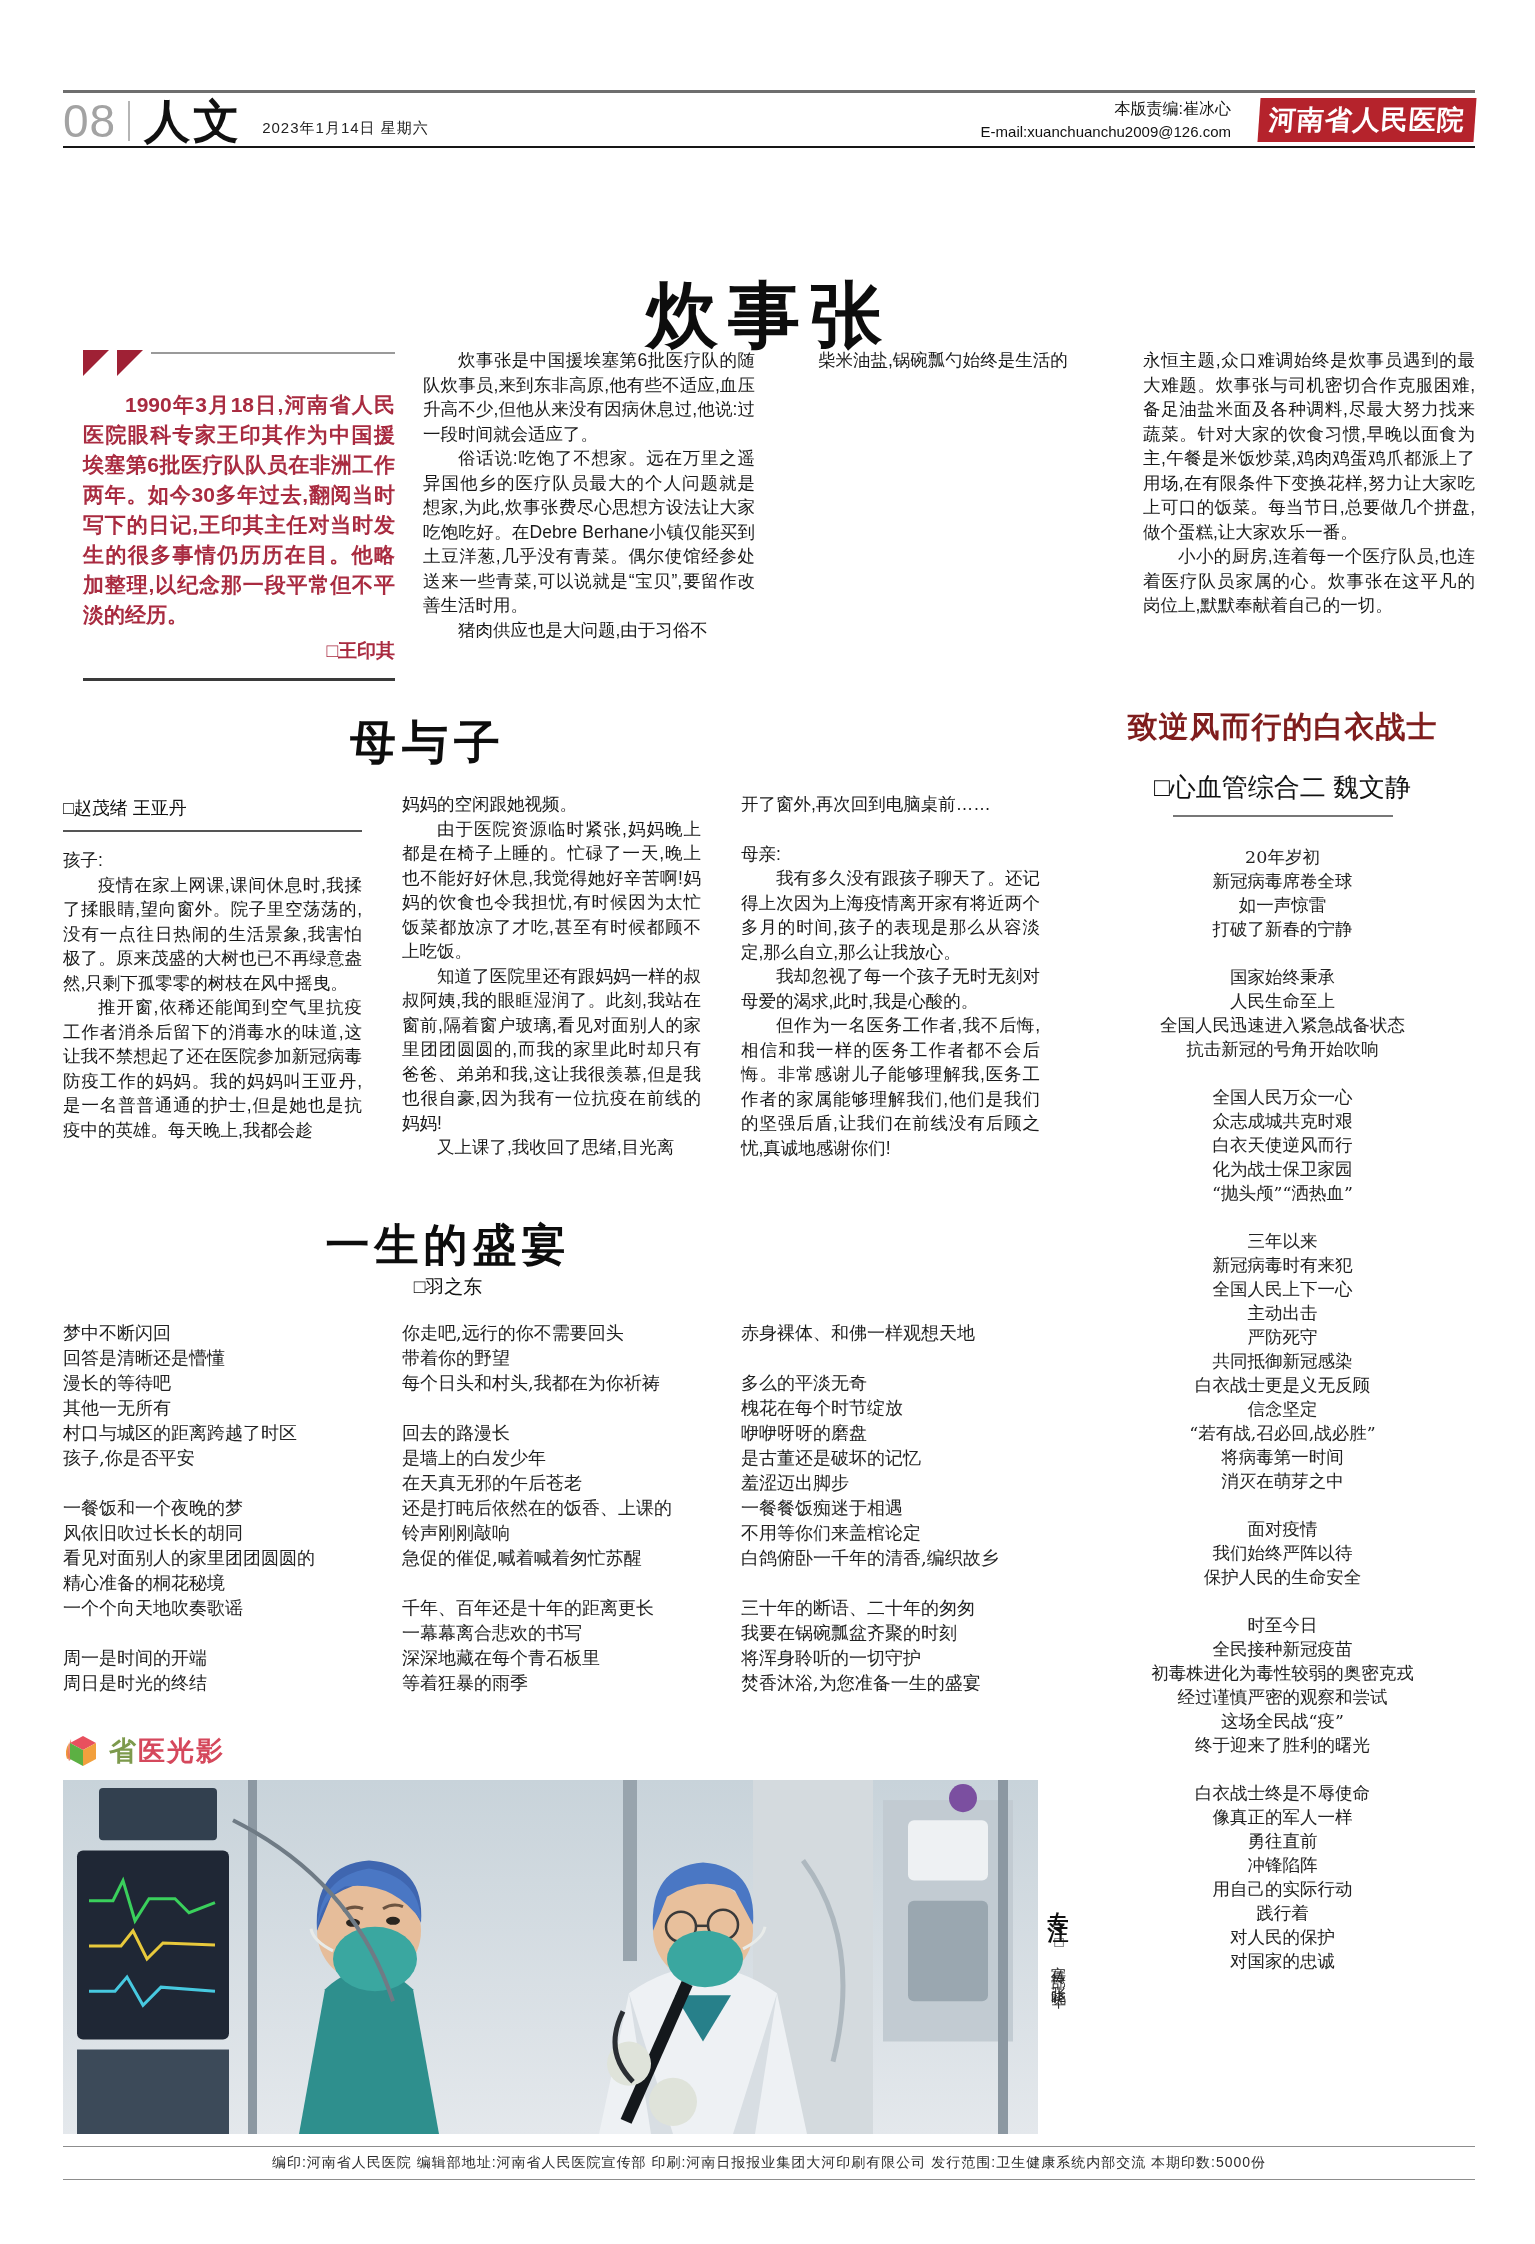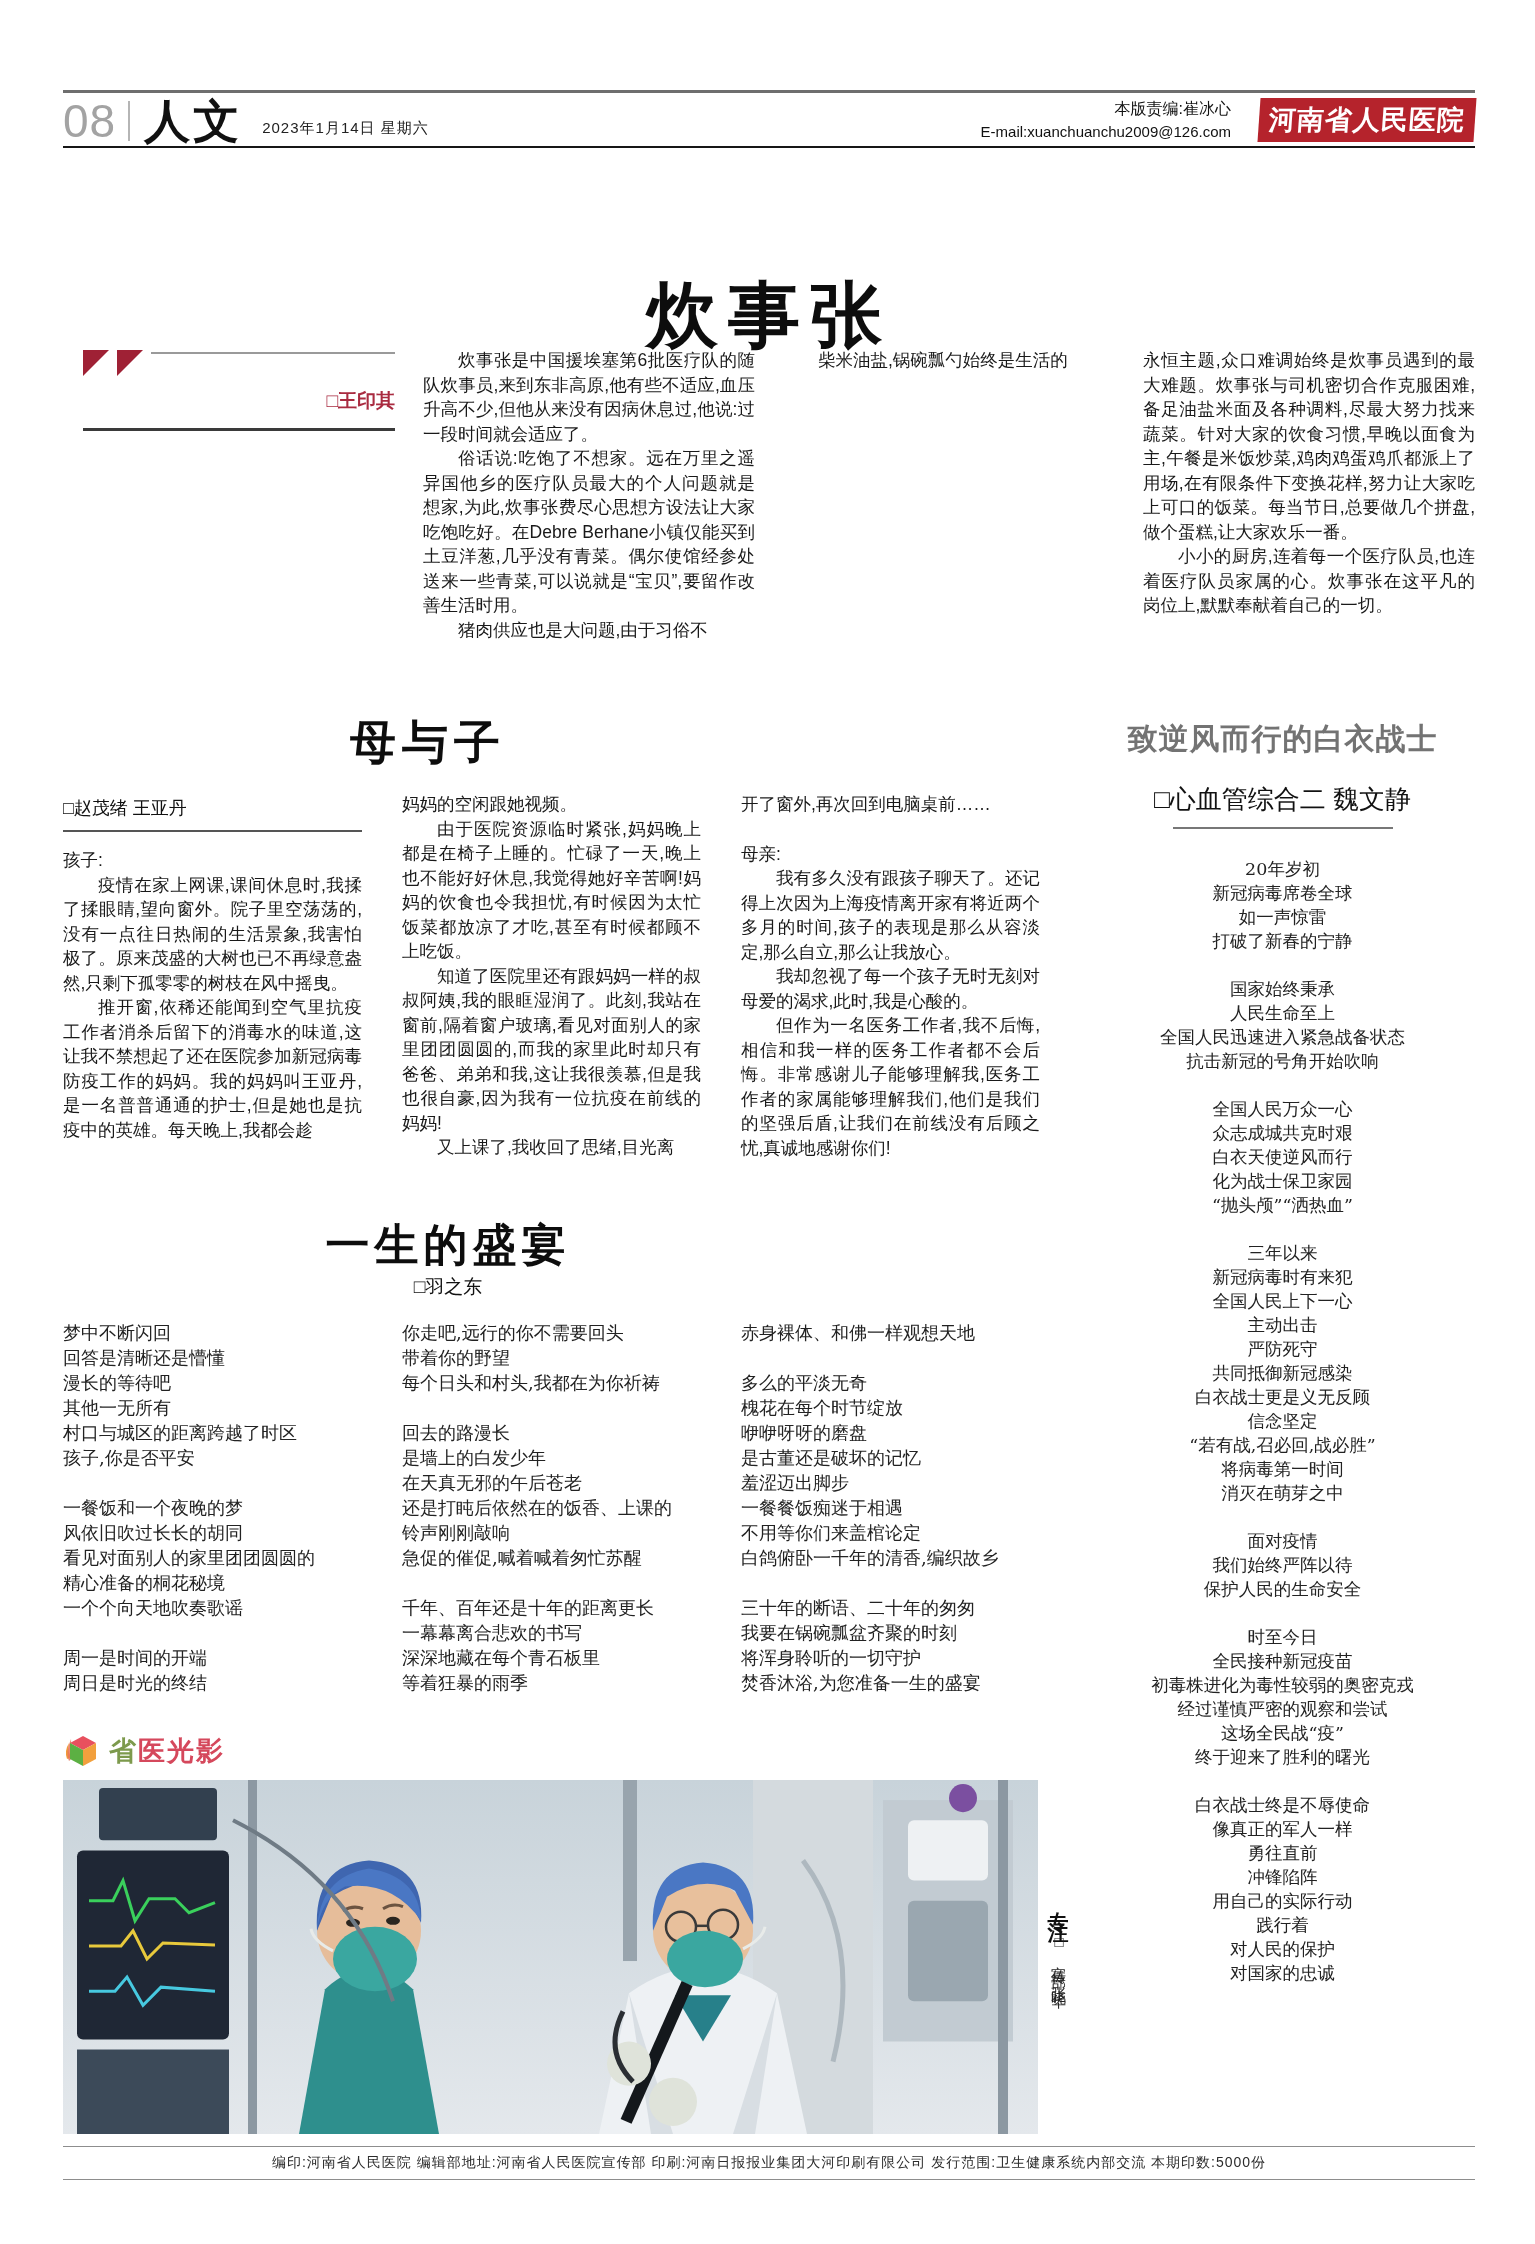--- a/index.html
+++ b/index.html
@@ -50,21 +50,21 @@
   
   .sy-wrap{top:1216px;left:63px;width:977px;}
   .sy-title{position:absolute;top:0;left:0;width:770px;text-align:center;font-size:44px;font-weight:900;letter-spacing:5px;color:#0d0d0d;}
   .sy-author{position:absolute;top:58px;left:0;width:770px;text-align:center;font-size:19px;color:#111;}
   .sy-cols{position:absolute;top:104px;left:0;width:977px;display:grid;grid-template-columns:repeat(3,1fr);gap:40px;}
   .poem{font-family:"DejaVu Serif",serif;font-size:18px;color:#222;}
   .poem .poem-line{min-height:25px;line-height:25px;}
 
   
   .by-wrap{top:703px;left:1085px;width:395px;}
-  .by-title{font-size:30px;font-weight:900;letter-spacing:1px;color:#737373;text-align:center;margin:16px;}
+  .by-title{font-size:30px;font-weight:900;letter-spacing:1px;color:#7f1d1d;text-align:center;margin:4px;}
   .by-author{font-size:26px;color:#111;text-align:center;margin-top:22px;}
   .by-rule{width:220px;height:2px;background:#777;margin:10px auto 0 auto;}
   .by-lines{margin-top:28px;text-align:center;}
   .by-lines .poem-line{min-height:24px;line-height:24px;font-size:17.5px;}
 
   
   .brand-row{top:1733px;left:63px;display:flex;align-items:center;}
   .brand-icon{width:36px;height:36px;margin-right:10px;}
   .brand-sheng{font-size:27px;font-weight:900;color:#7d9a4d;letter-spacing:2px;}
   .brand-rest{font-size:27px;font-weight:900;color:#d5485c;letter-spacing:2px;}
@@ -98,20 +98,21 @@
   <div class="abs rule-bottom"></div>
 
   <h1 class="abs cz-title">炊事张</h1>
   <div class="abs cz-cols">
     <div class="quote-box">
       <div class="quote-head">
         <div class="tri"></div>
         <div class="tri"></div>
         <div class="quote-rule"></div>
       </div>
+      <p class="quote-text">1990年3月18日,河南省人民医院眼科专家王印其作为中国援埃塞第6批医疗队队员在非洲工作两年。如今30多年过去,翻阅当时写下的日记,王印其主任对当时发生的很多事情仍历历在目。他略加整理,以纪念那一段平常但不平淡的经历。</p>
       <div class="quote-sign">□王印其</div>
       <div class="quote-bottom"></div>
     </div>
     <div class="body-text">
         <p class="para">炊事张是中国援埃塞第6批医疗队的随队炊事员,来到东非高原,他有些不适应,血压升高不少,但他从来没有因病休息过,他说:过一段时间就会适应了。</p>
         <p class="para">俗话说:吃饱了不想家。远在万里之遥异国他乡的医疗队员最大的个人问题就是想家,为此,炊事张费尽心思想方设法让大家吃饱吃好。在Debre Berhane小镇仅能买到土豆洋葱,几乎没有青菜。偶尔使馆经参处送来一些青菜,可以说就是“宝贝”,要留作改善生活时用。</p>
         <p class="para">猪肉供应也是大问题,由于习俗不</p>
       </div>
     <div class="body-text">
         <p class="para">柴米油盐,锅碗瓢勺始终是生活的</p>

